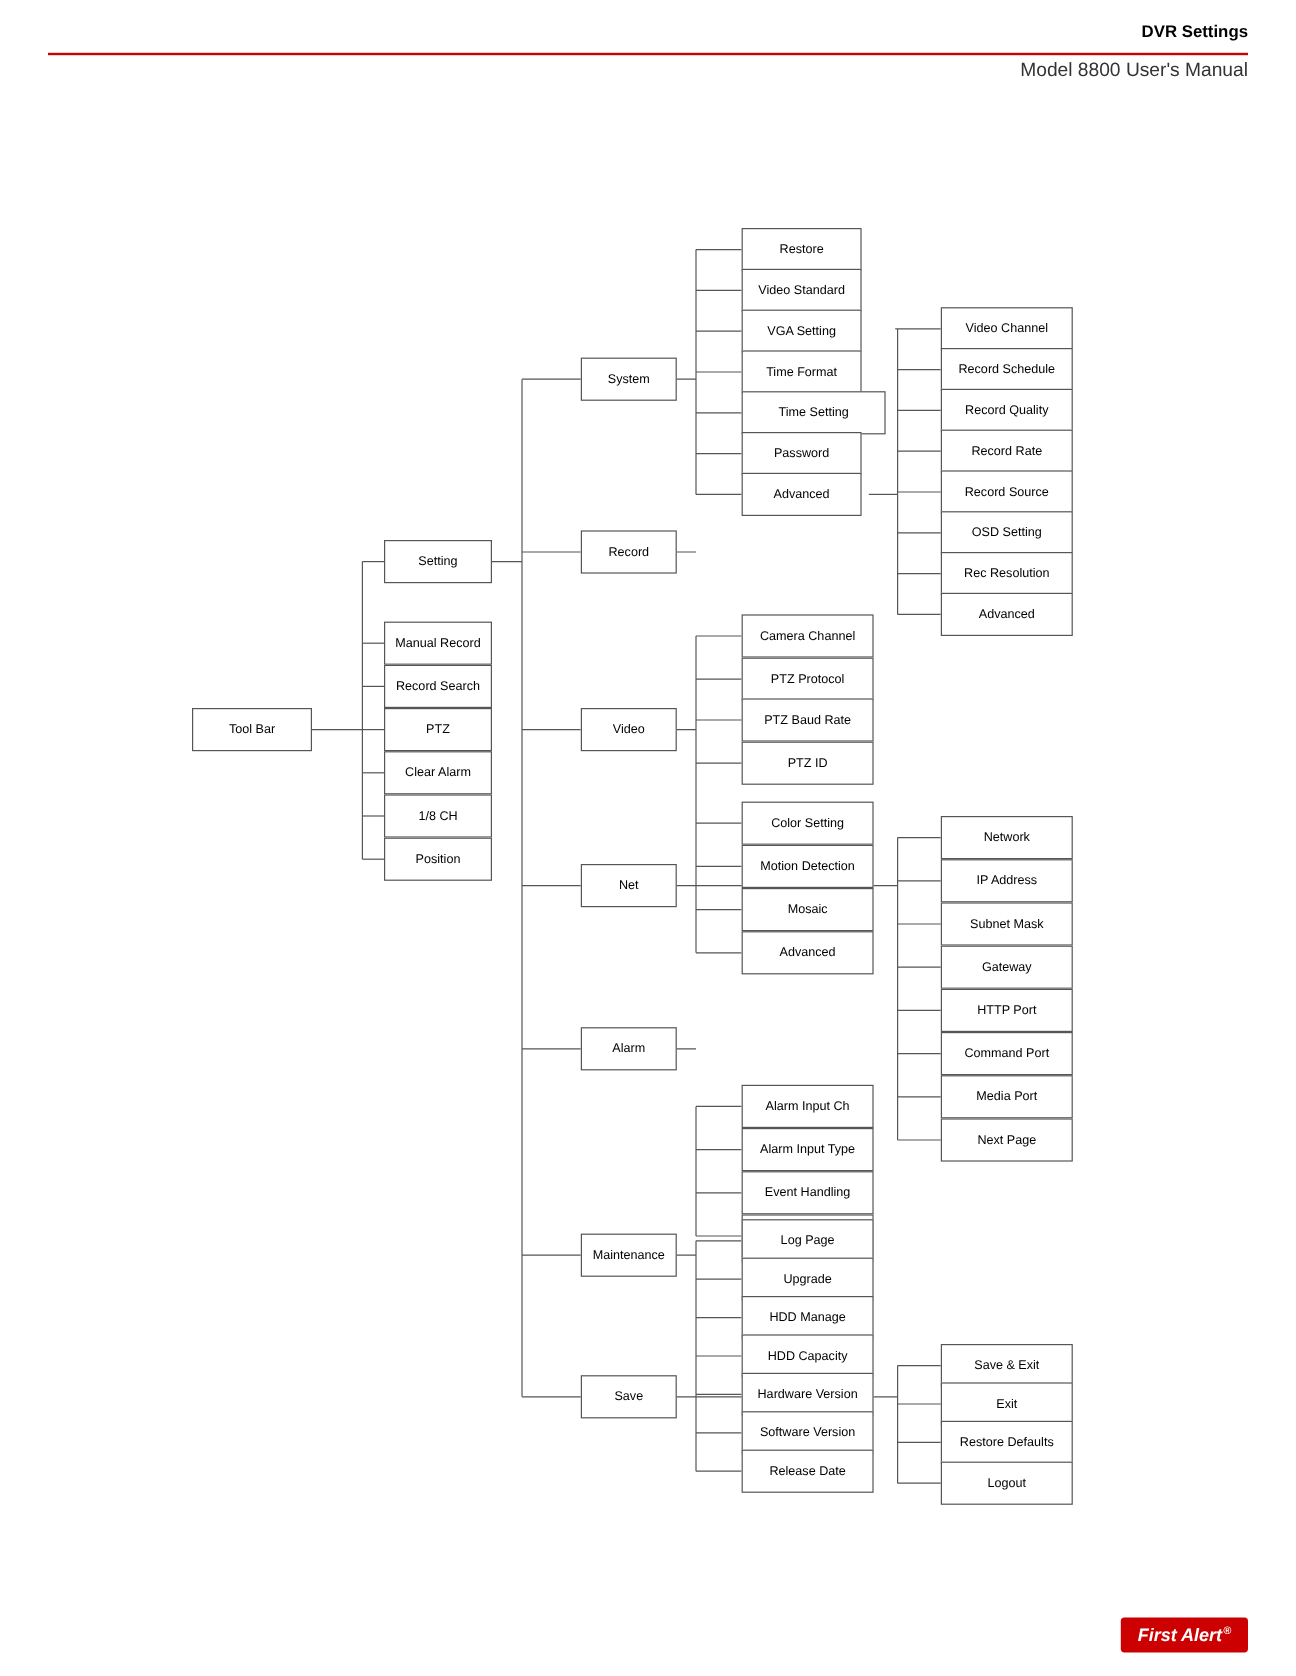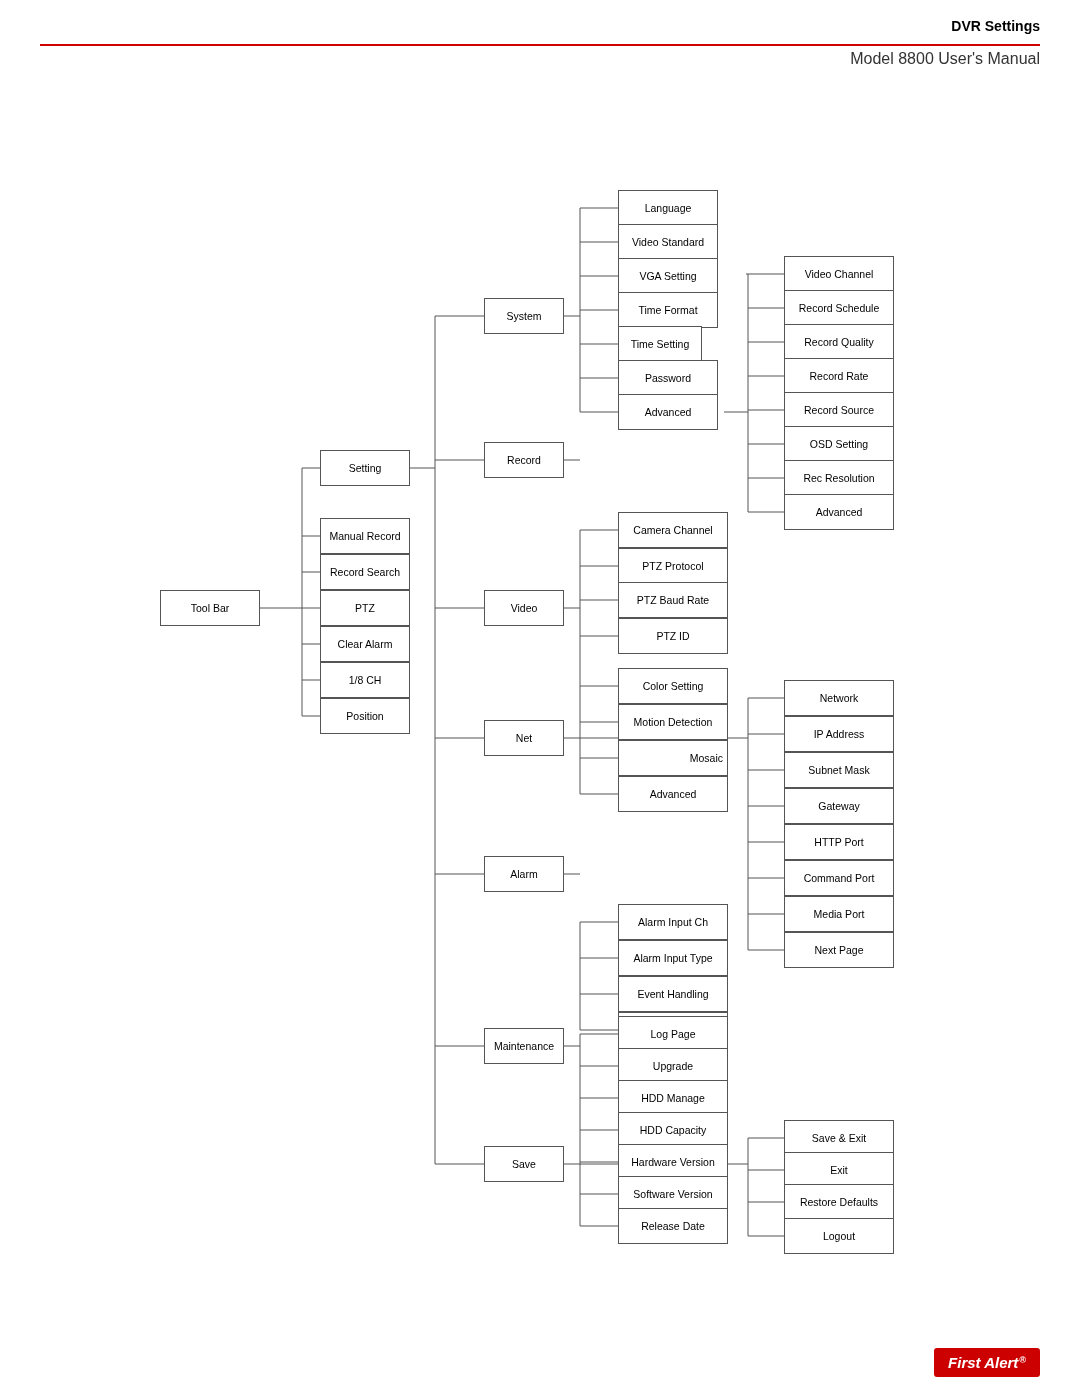--- a/index.html
+++ b/index.html
@@ -236,32 +236,32 @@
     <span>Alarm</span>
   </div>
   <div class="box" style="left:484px; top:950px; width:80px; height:36px;">
     <span>Maintenance</span>
   </div>
   <div class="box" style="left:484px; top:1068px; width:80px; height:36px;">
     <span>Save</span>
   </div>
 
   <div class="box" style="left:618px; top:112px; width:100px; height:36px;">
-    <span>Language</span>
+    <span>Restore</span>
   </div>
   <div class="box" style="left:618px; top:146px; width:100px; height:36px;">
     <span>Video Standard</span>
   </div>
   <div class="box" style="left:618px; top:180px; width:100px; height:36px;">
     <span>VGA Setting</span>
   </div>
   <div class="box" style="left:618px; top:214px; width:100px; height:36px;">
     <span>Time Format</span>
   </div>
-  <div class="box" style="left:618px; top:248px; width:84px; height:36px;">
+  <div class="box" style="left:618px; top:248px; width:120px; height:36px;">
     <span>Time Setting</span>
   </div>
   <div class="box" style="left:618px; top:282px; width:100px; height:36px;">
     <span>Password</span>
   </div>
   <div class="box" style="left:618px; top:316px; width:100px; height:36px;">
     <span>Advanced</span>
   </div>
 
   <div class="box" style="left:784px; top:178px; width:110px; height:36px;">
@@ -300,21 +300,21 @@
   </div>
   <div class="box" style="left:618px; top:540px; width:110px; height:36px;">
     <span>PTZ ID</span>
   </div>
   <div class="box" style="left:618px; top:590px; width:110px; height:36px;">
     <span>Color Setting</span>
   </div>
   <div class="box" style="left:618px; top:626px; width:110px; height:36px;text-align:center;">
     <span>Motion Detection</span>
   </div>
-  <div class="box" style="left:618px; top:662px; width:110px; height:36px;justify-content:flex-end;">
+  <div class="box" style="left:618px; top:662px; width:110px; height:36px;">
     <span>Mosaic</span>
   </div>
   <div class="box" style="left:618px; top:698px; width:110px; height:36px;">
     <span>Advanced</span>
   </div>
 
   <div class="box" style="left:784px; top:602px; width:110px; height:36px;">
     <span>Network</span>
   </div>
   <div class="box" style="left:784px; top:638px; width:110px; height:36px;">

